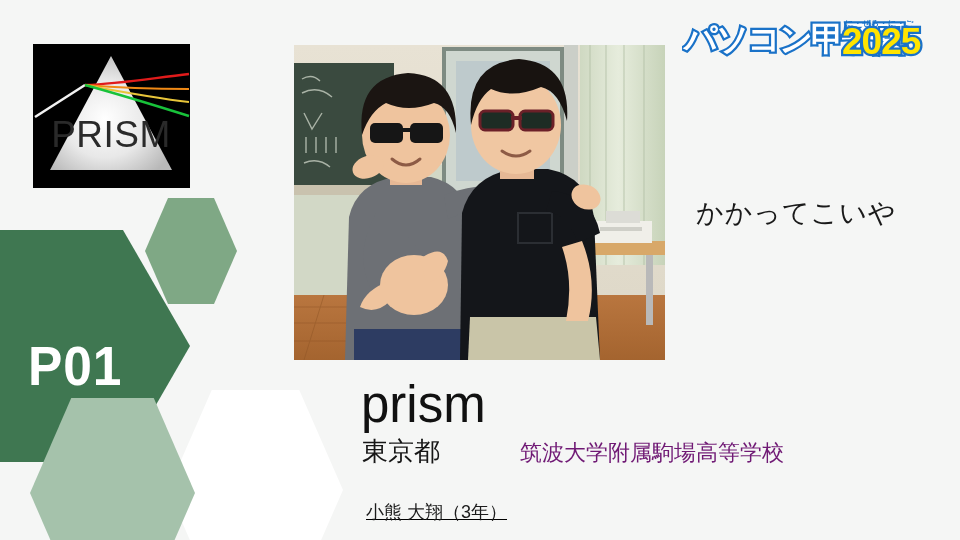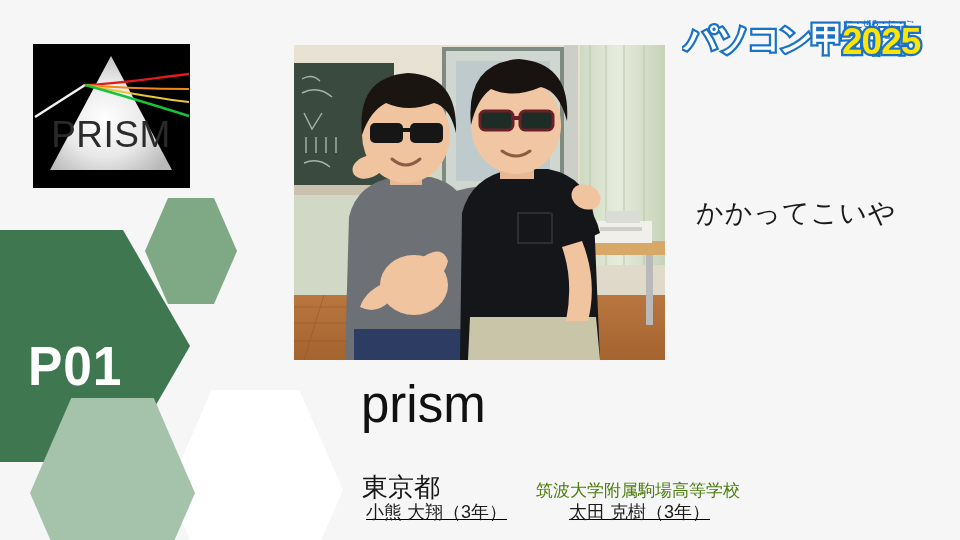--- a/index.html
+++ b/index.html
@@ -78,28 +78,28 @@
   .team-name {
     position:absolute; left:361px; top:378px;
     font-size:51px;
     color:#111111;
     letter-spacing:0px;
     line-height:1.05;
     z-index:4;
     white-space:nowrap;
   }
   .school-row {
-    position:absolute; left:362px; top:470px;
+    position:absolute; left:362px; top:434px;
     z-index:4;
     display:flex;
     align-items:baseline;
     white-space:nowrap;
   }
   .prefecture { font-size:26px; color:#161616; width:158px; display:inline-block; }
-  .school     { font-size:17px; color:#4d7c0f;margin-left:16px; }
+  .school     { font-size:22px; color:#701a75; }
 
   .members-row {
     position:absolute; left:366px; top:500px;
     z-index:4;
     display:flex;
     align-items:baseline;
     white-space:nowrap;
     text-decoration:underline;
   }
   .member { font-size:18px; color:#1b1b1b; }
@@ -274,14 +274,13 @@
 
 <div class="team-name">prism</div>
 
 <div class="school-row">
   <span class="prefecture">東京都</span>
   <span class="school">筑波大学附属駒場高等学校</span>
 </div>
 
 <div class="members-row">
   <span class="member">小熊 大翔（3年）</span>
-  <span class="member">太田 克樹（3年）</span>
 </div>
 
 </body></html>

